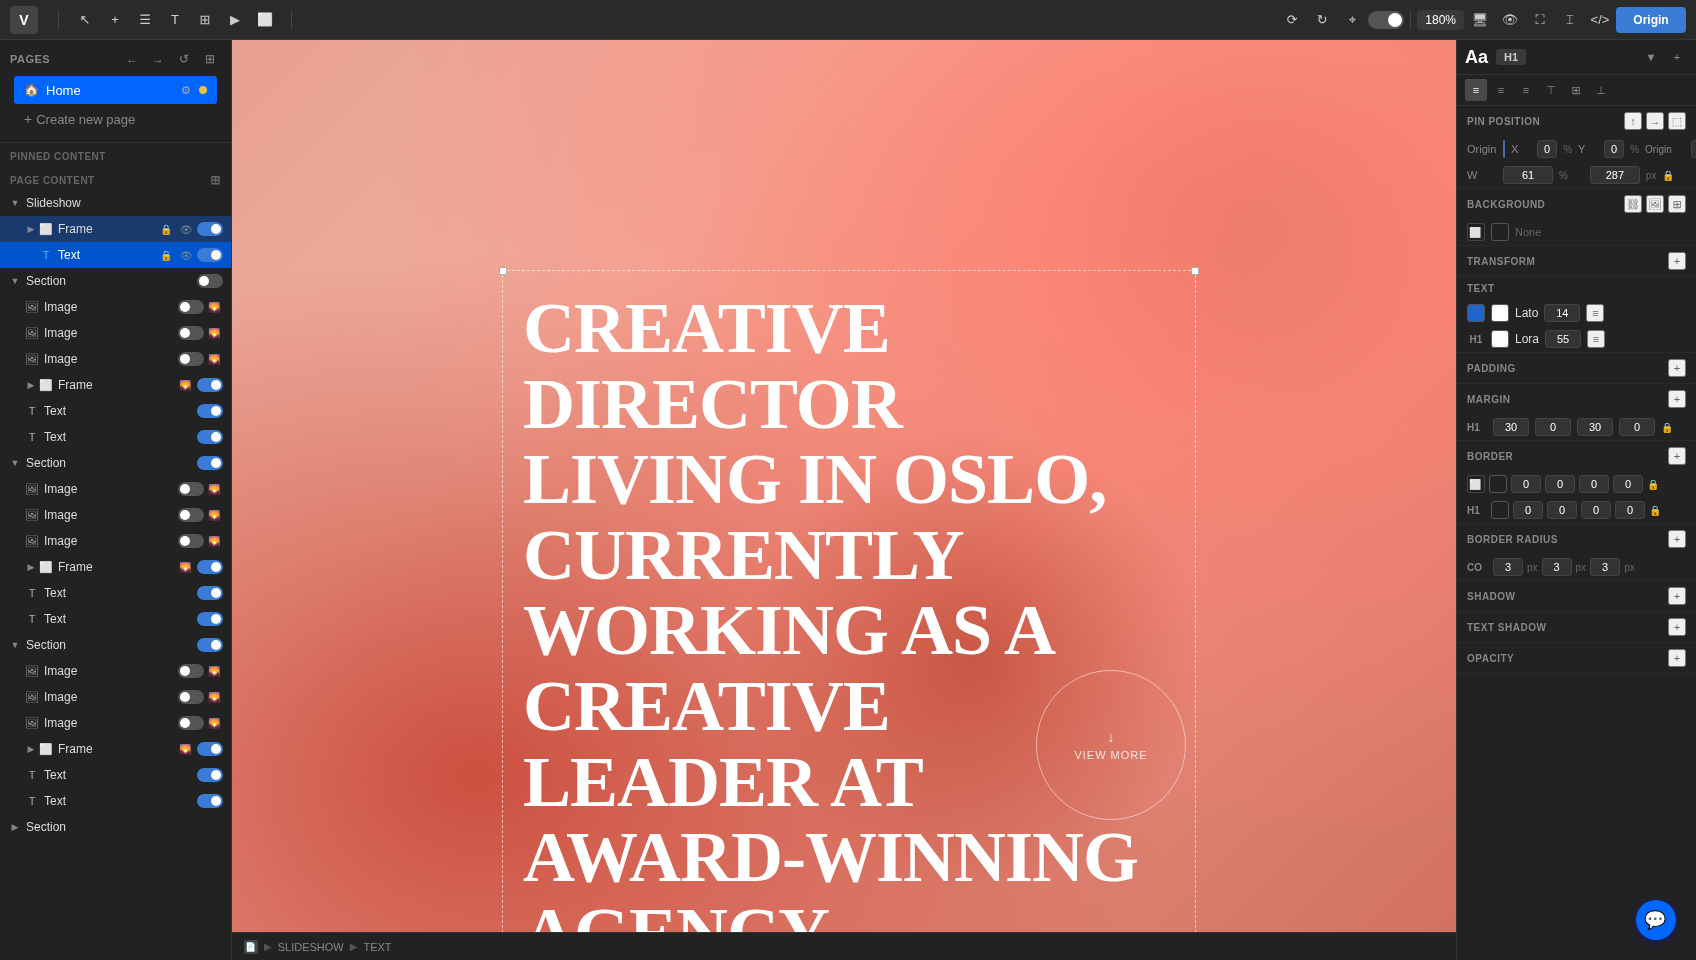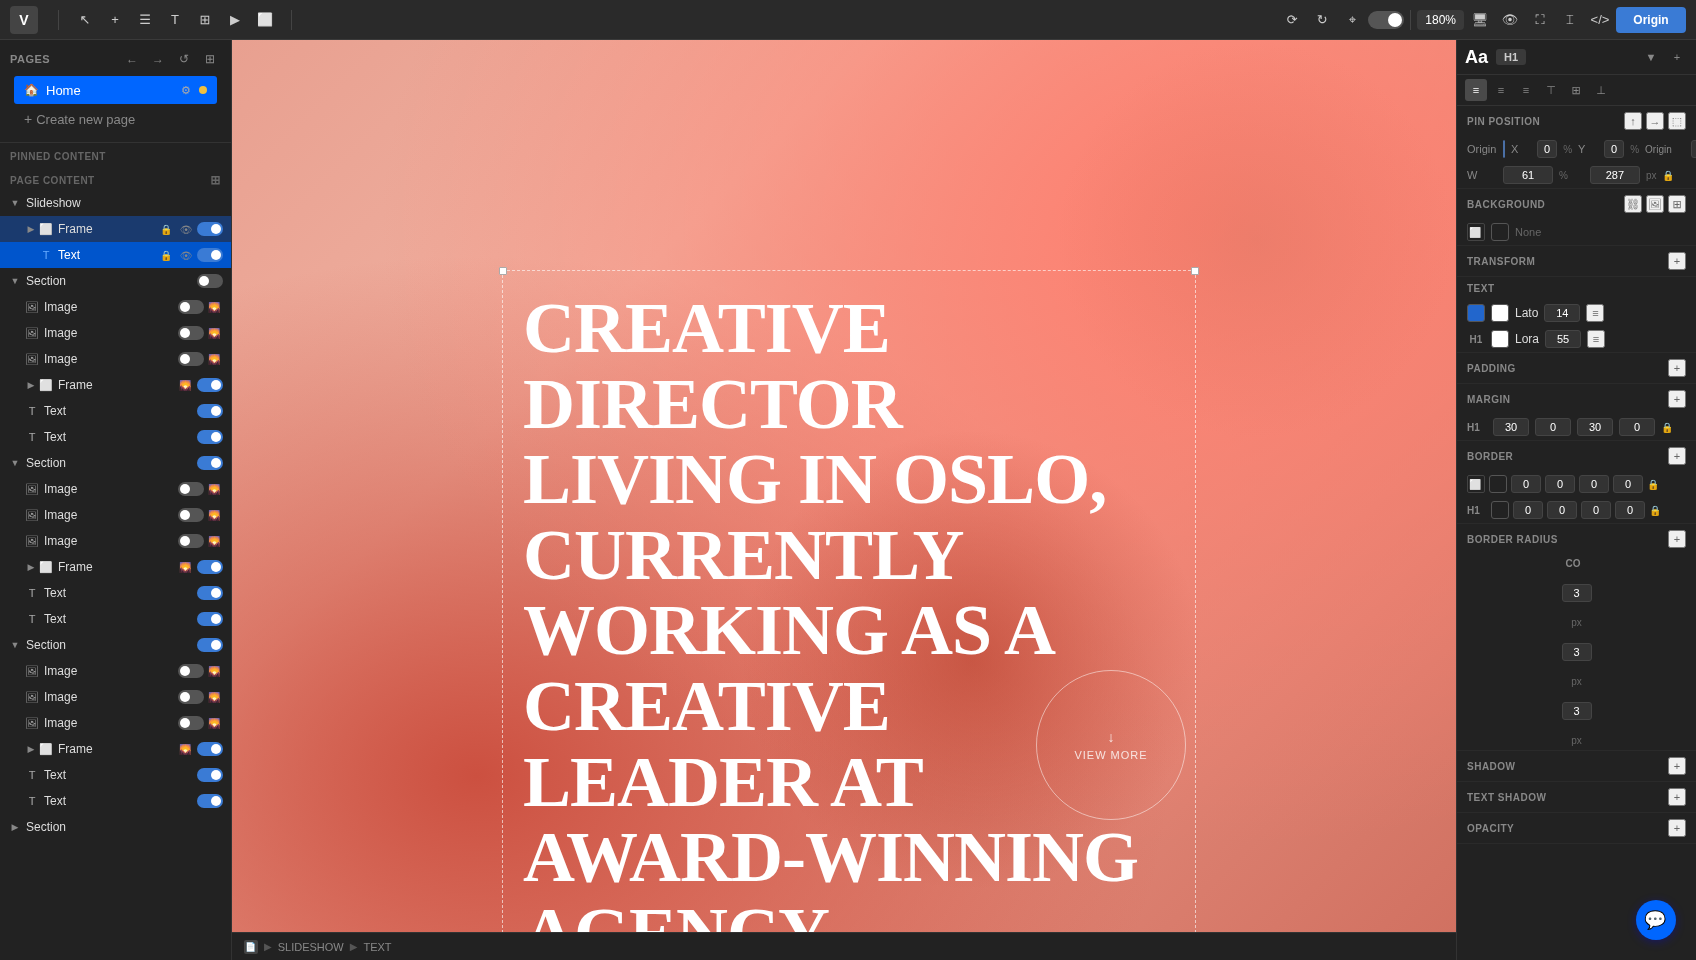--- a/index.html
+++ b/index.html
@@ -123,21 +123,21 @@
 
     .rp-border-row { display: flex; align-items: center; padding: 4px 10px; gap: 4px; }
     .rp-border-icon { width: 18px; height: 18px; display: flex; align-items: center; justify-content: center; color: #666; font-size: 10px; border: 1px solid #444; border-radius: 2px; cursor: pointer; }
     .rp-border-color { width: 18px; height: 18px; border-radius: 3px; border: 1px solid #555; background: #222; cursor: pointer; }
     .rp-border-val { background: #333; border: 1px solid #444; border-radius: 3px; padding: 2px 4px; font-size: 11px; color: #fff; width: 30px; text-align: center; }
 
     .origin-box { width: 18px; height: 18px; border: 1px solid #4a6fa5; border-radius: 2px; background: #2a4070; cursor: pointer; }
 
     .rp-none-text { font-size: 11px; color: #666; }
 
-    .rp-border-radius-row { display: flex; align-items: center; padding: 4px 10px; gap: 15px; flex-wrap: wrap; flex-direction: column; }
+    .rp-border-radius-row { display: flex; align-items: center; padding: 4px 10px; gap: 4px; flex-wrap: wrap; }
 
     .chat-bubble { position: fixed; bottom: 20px; right: 20px; width: 40px; height: 40px; background: #0066ff; border-radius: 50%; display: flex; align-items: center; justify-content: center; cursor: pointer; color: #fff; font-size: 18px; box-shadow: 0 2px 10px rgba(0,0,255,0.3); }
   </style>
 </head>
 <body>
 
 <div class="toolbar">
   <div class="toolbar-logo">V</div>
   <div class="toolbar-sep"></div>
   <div class="toolbar-group">

